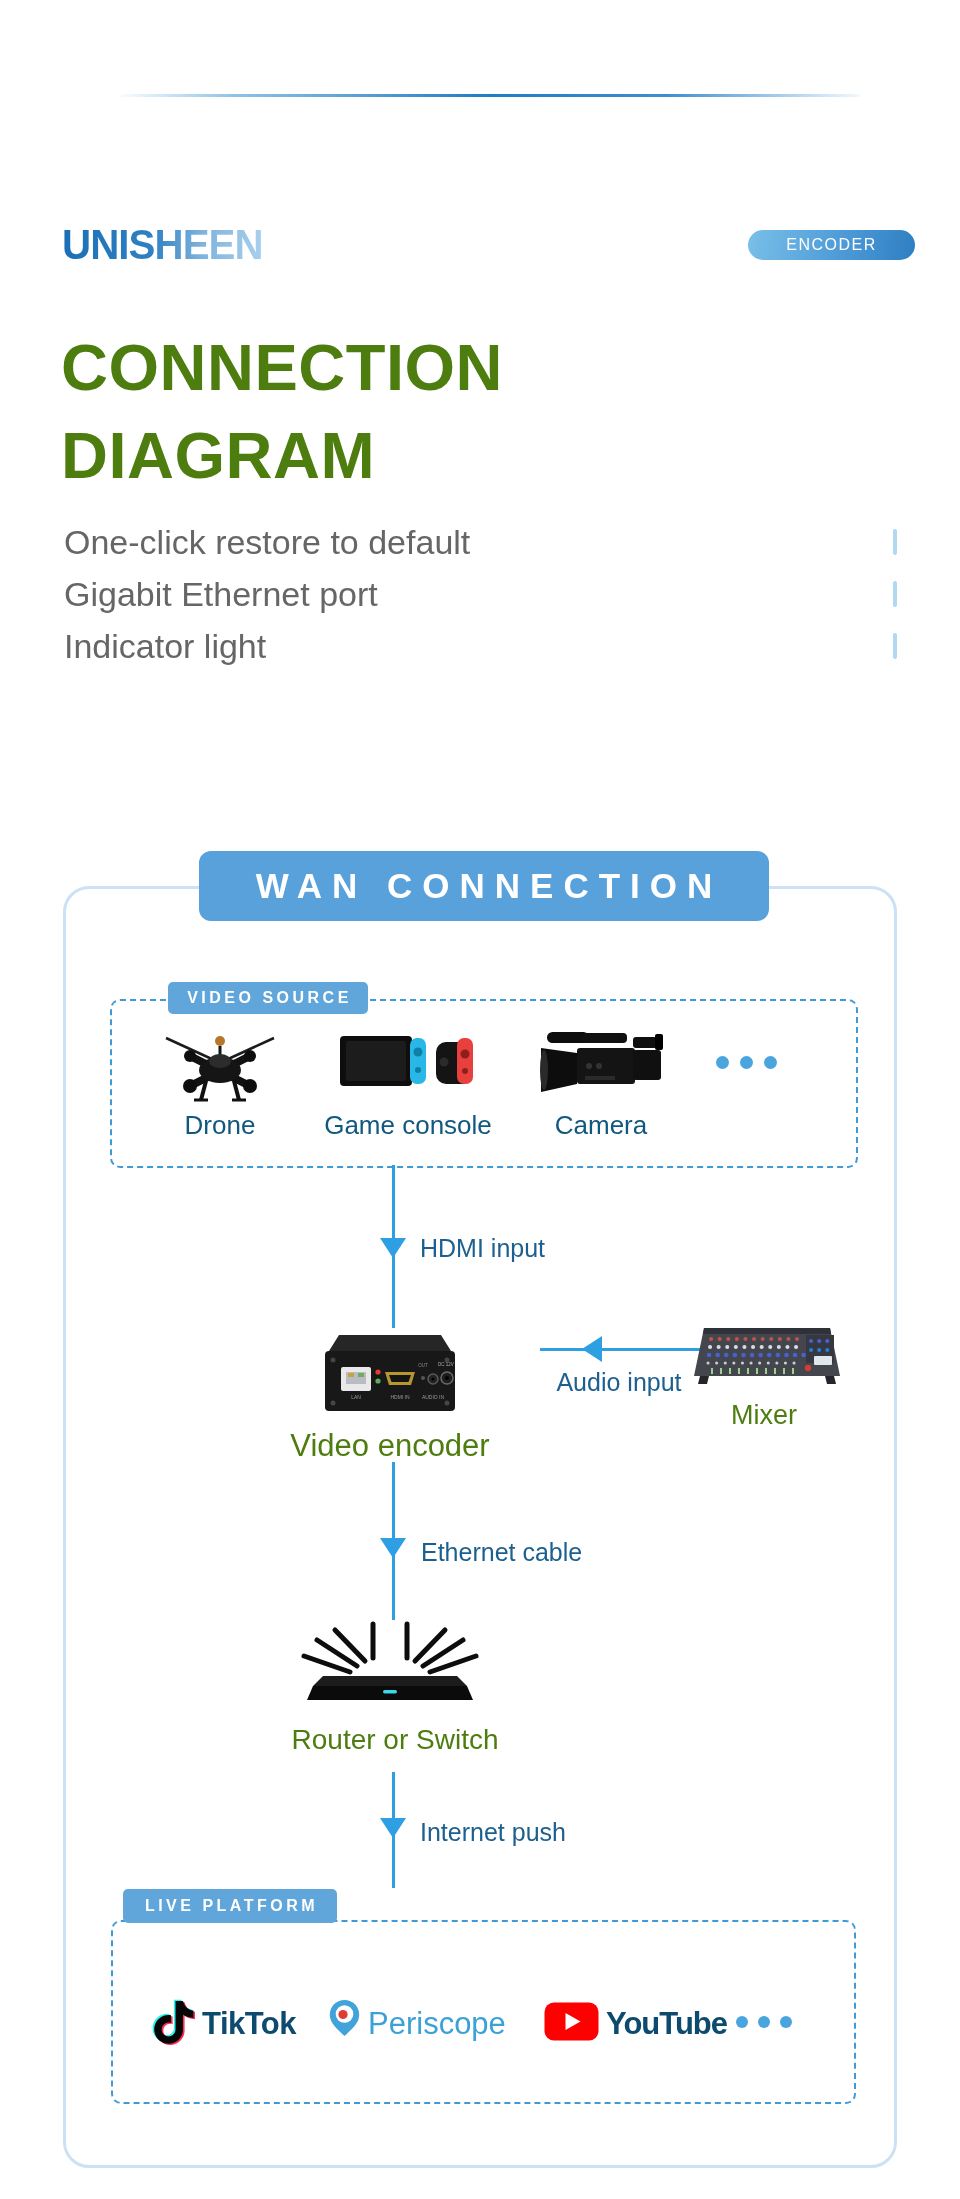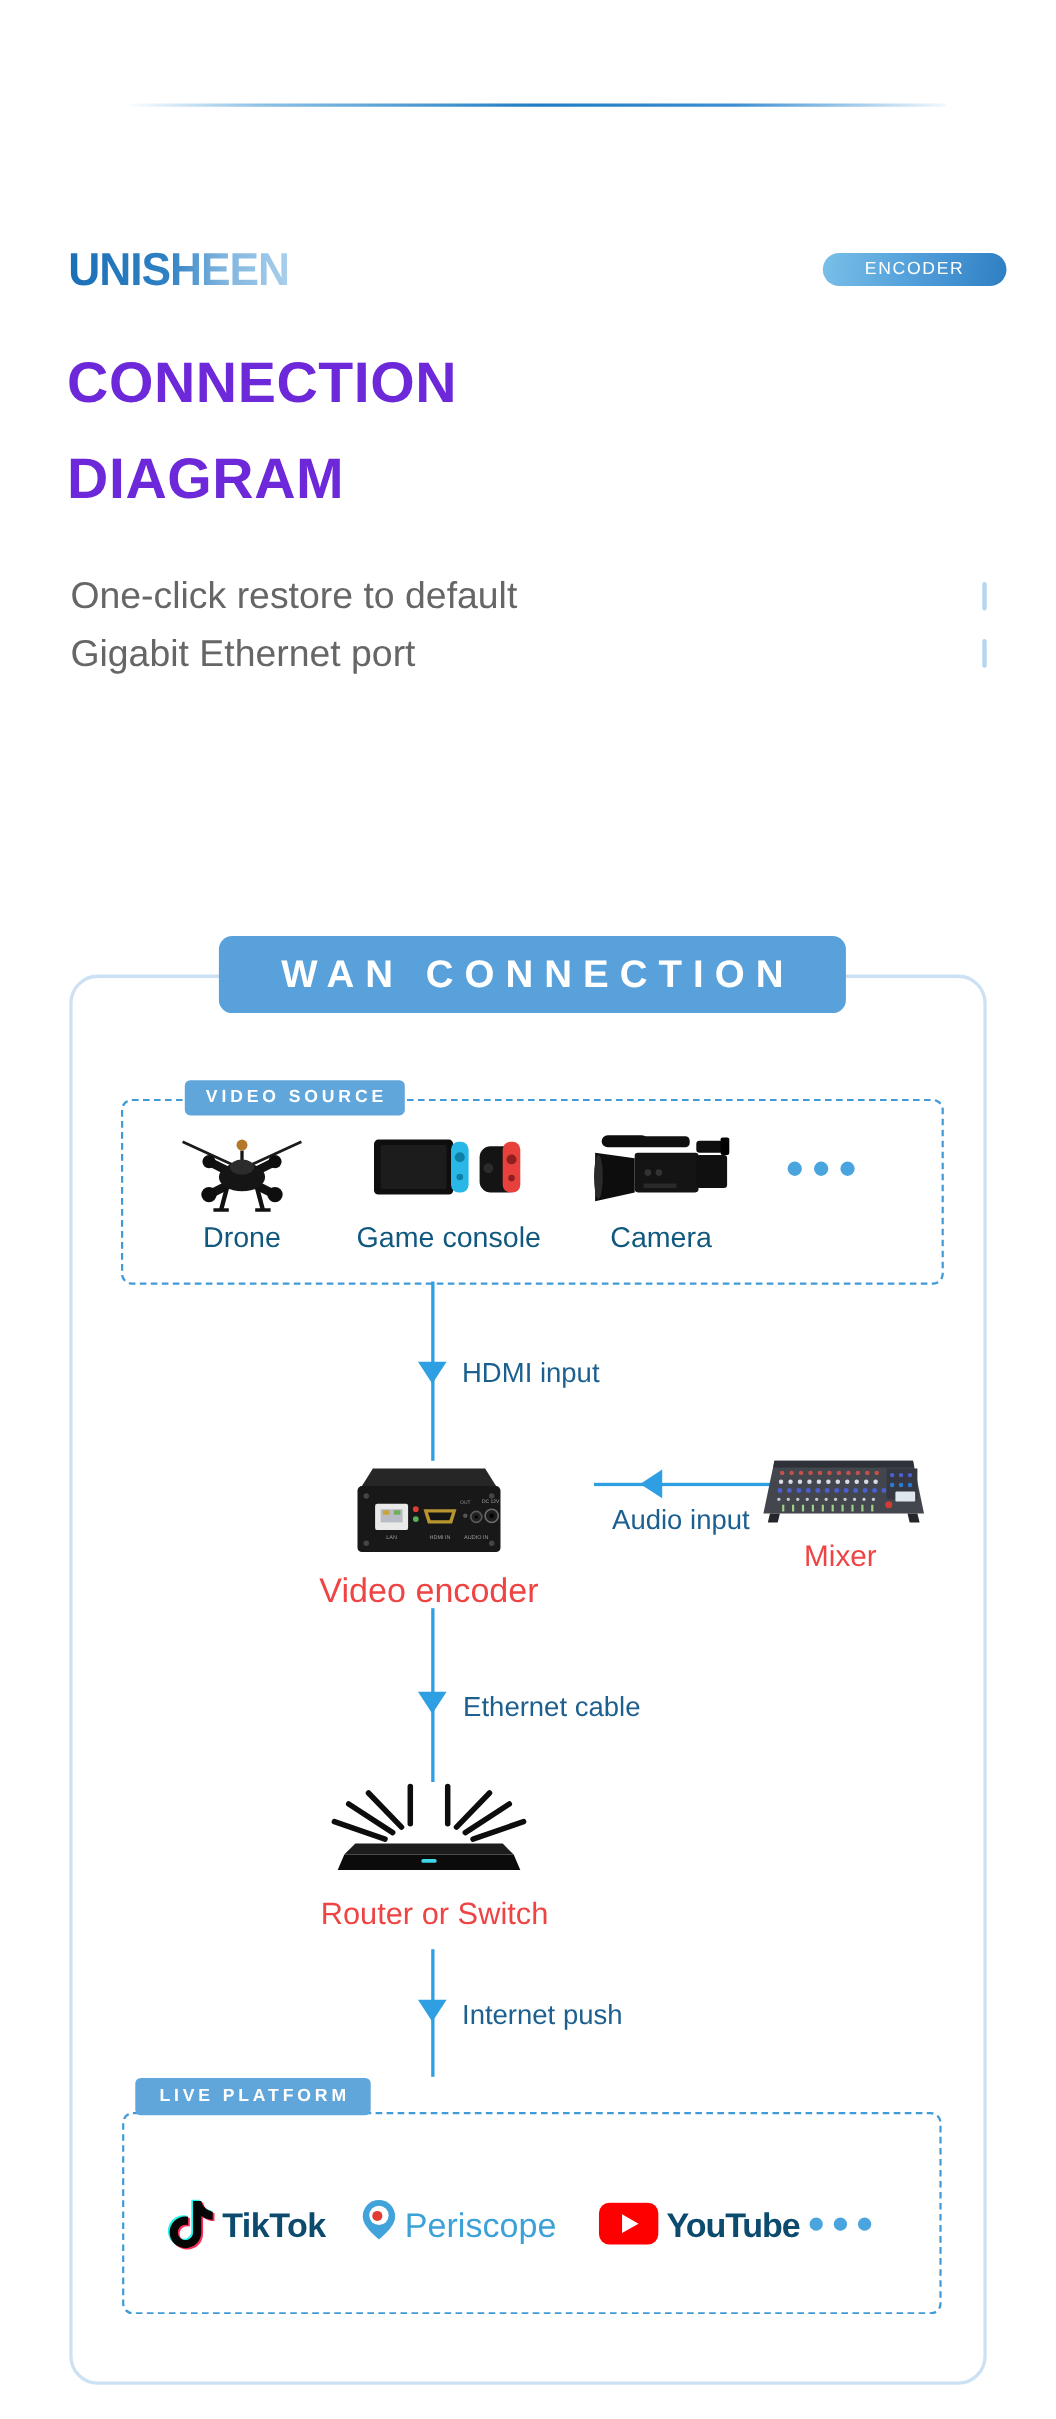--- a/index.html
+++ b/index.html
@@ -22,21 +22,21 @@
     -webkit-background-clip:text;background-clip:text;color:transparent;
     transform:scaleX(.96);transform-origin:left center;
   }
   .badge{
     left:748px;top:230px;width:167px;height:30px;border-radius:15px;
     background:linear-gradient(100deg,#79c0e8 0%,#4e9bd8 55%,#2e7fc2 100%);
     color:#fff;font-size:16px;letter-spacing:1.5px;display:flex;align-items:center;justify-content:center;
   }
 
   
-  .title{left:61px;top:304px;color:#6d28d9;font-weight:bold;font-size:52px;line-height:88px;letter-spacing:0.5px;}
+  .title{left:61px;top:324px;color:#4d7c0f;font-weight:bold;font-size:65px;line-height:88px;letter-spacing:0.5px;}
 
   
   .features{left:64px;top:516px;width:833px;}
   .feature-row{position:relative;height:52px;display:flex;align-items:center;}
   .feature-text{font-size:34px;color:#666666;}
   .feature-tick{position:absolute;right:0;top:13px;width:4px;height:26px;border-radius:2px;background:#b2d7f1;}
 
   
   .frame{left:63px;top:886px;width:828px;height:1276px;border:3px solid #cde1f4;border-radius:26px;background:#fff;}
 
@@ -51,21 +51,21 @@
   .group-tab{
     background:#61a6da;border-radius:5px;color:#fff;font-weight:bold;font-size:16px;letter-spacing:3.5px;
     display:flex;align-items:center;justify-content:center;text-indent:3px;
   }
   .vs-box{left:110px;top:999px;width:744px;height:165px;}
   .vs-tab{left:123px;top:982px;width:200px;height:32px;margin-left:45px;}
   .live-box{left:111px;top:1920px;width:741px;height:180px;}
   .live-tab{left:123px;top:1889px;width:214px;height:34px;}
 
   .item-label{font-size:26px;color:#11587f;text-align:center;}
-  .node-label{color:#ef4444;text-align:center;}
+  .node-label{color:#4d7c0f;text-align:center;}
 
   .dots{display:flex;gap:11px;align-items:center;}
   .dot{width:13px;height:13px;border-radius:50%;background:#4aa5df;}
   .dot-sm{width:12px;height:12px;border-radius:50%;background:#4aa5df;}
 
   
   .vline{width:3px;background:#2d9fe2;}
   .hline{height:3px;background:#2d9fe2;}
   .head-down{width:0;height:0;border-left:13px solid transparent;border-right:13px solid transparent;border-top:20px solid #2d9fe2;}
   .head-left{width:0;height:0;border-top:13px solid transparent;border-bottom:13px solid transparent;border-right:20px solid #2d9fe2;}
@@ -89,20 +89,24 @@
     <div>DIAGRAM</div>
   </div>
 
   <div class="abs features">
     <div class="feature-row">
       <span class="feature-text">One-click restore to default</span>
       <span class="feature-tick"></span>
     </div>
     <div class="feature-row">
       <span class="feature-text">Gigabit Ethernet port</span>
+      <span class="feature-tick"></span>
+    </div>
+    <div class="feature-row">
+      <span class="feature-text">Indicator light</span>
       <span class="feature-tick"></span>
     </div>
   </div>
 
   <div class="abs frame"></div>
   <div class="abs wan-banner">WAN CONNECTION</div>
 
   <div class="abs dash-box vs-box"></div>
   <div class="abs group-tab vs-tab">VIDEO SOURCE</div>
 

